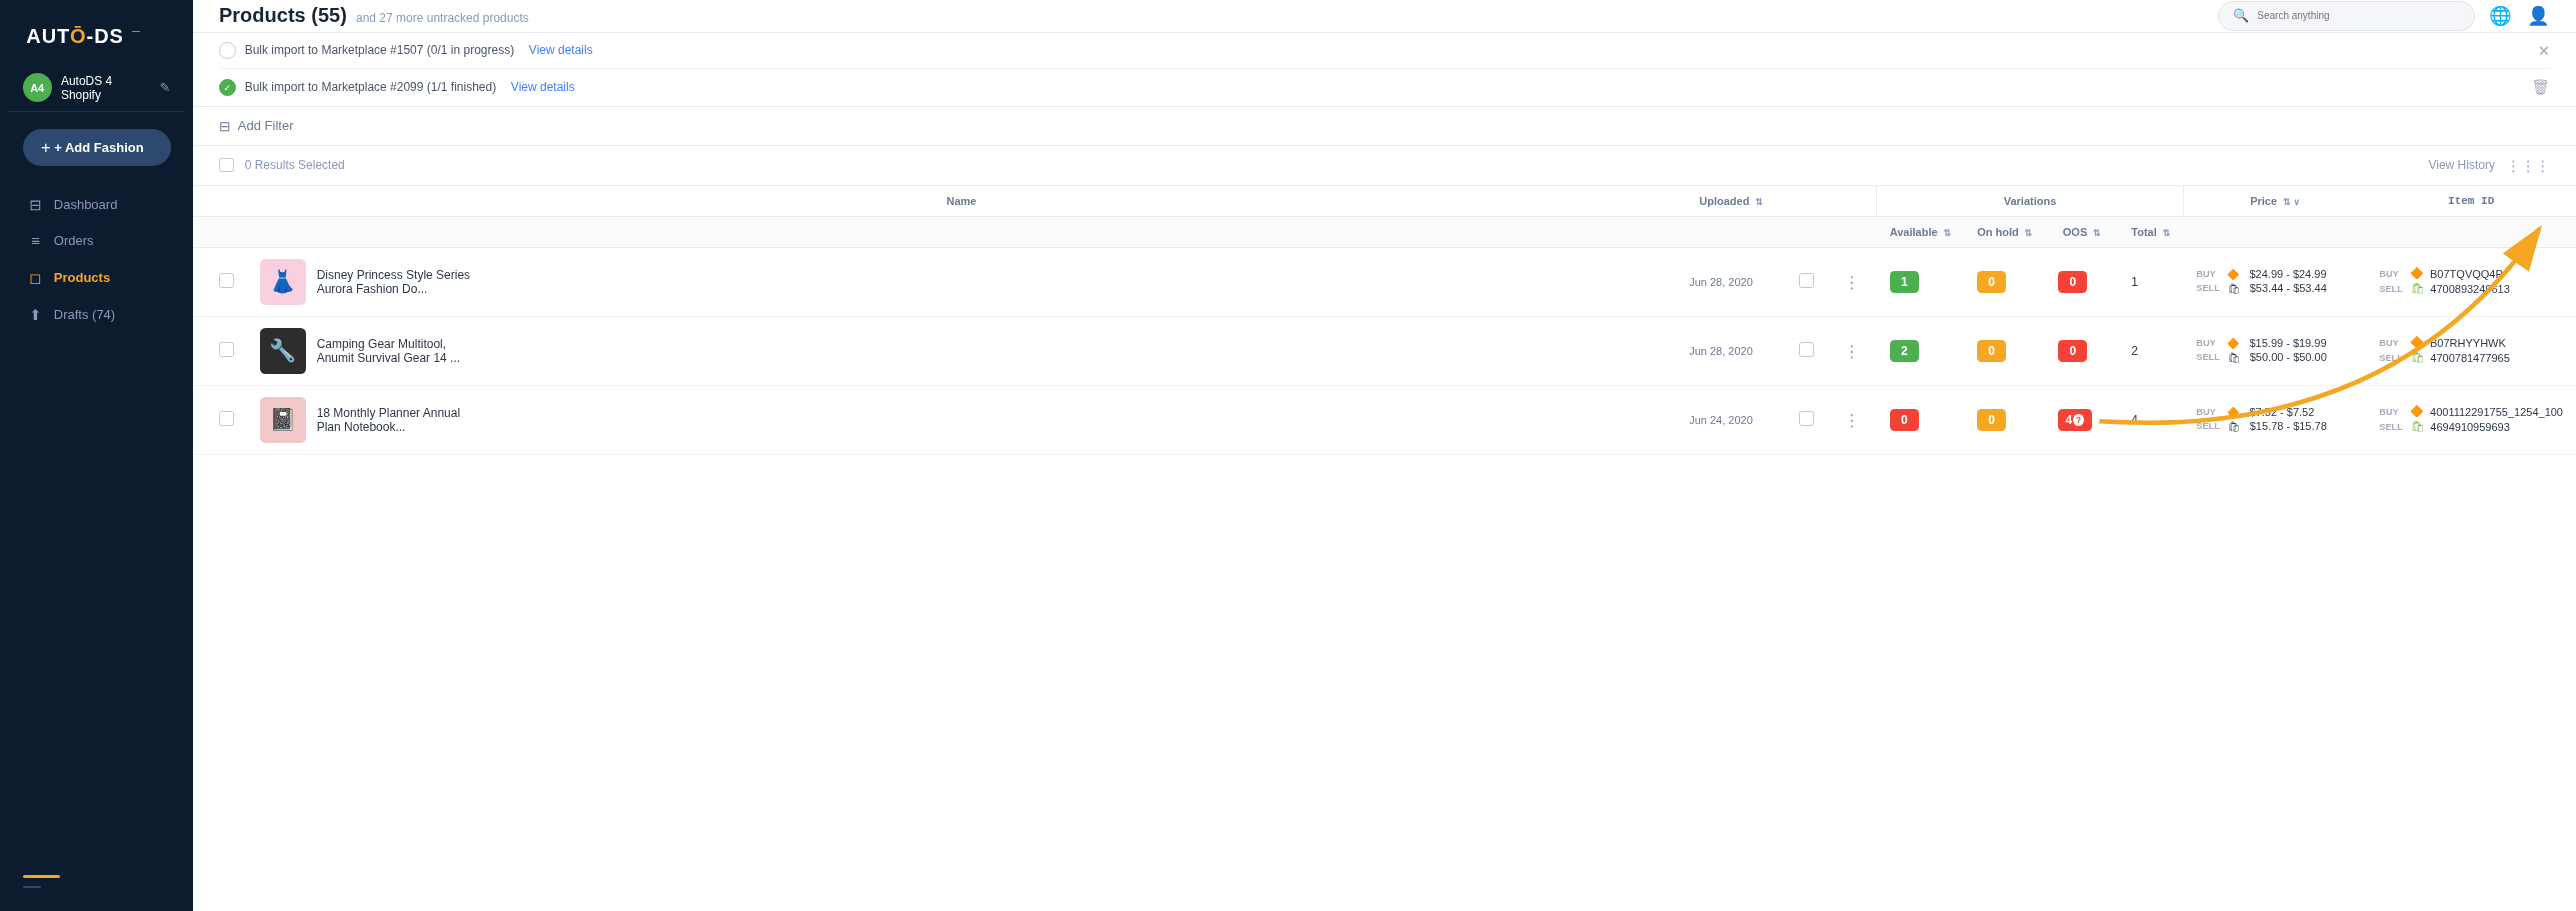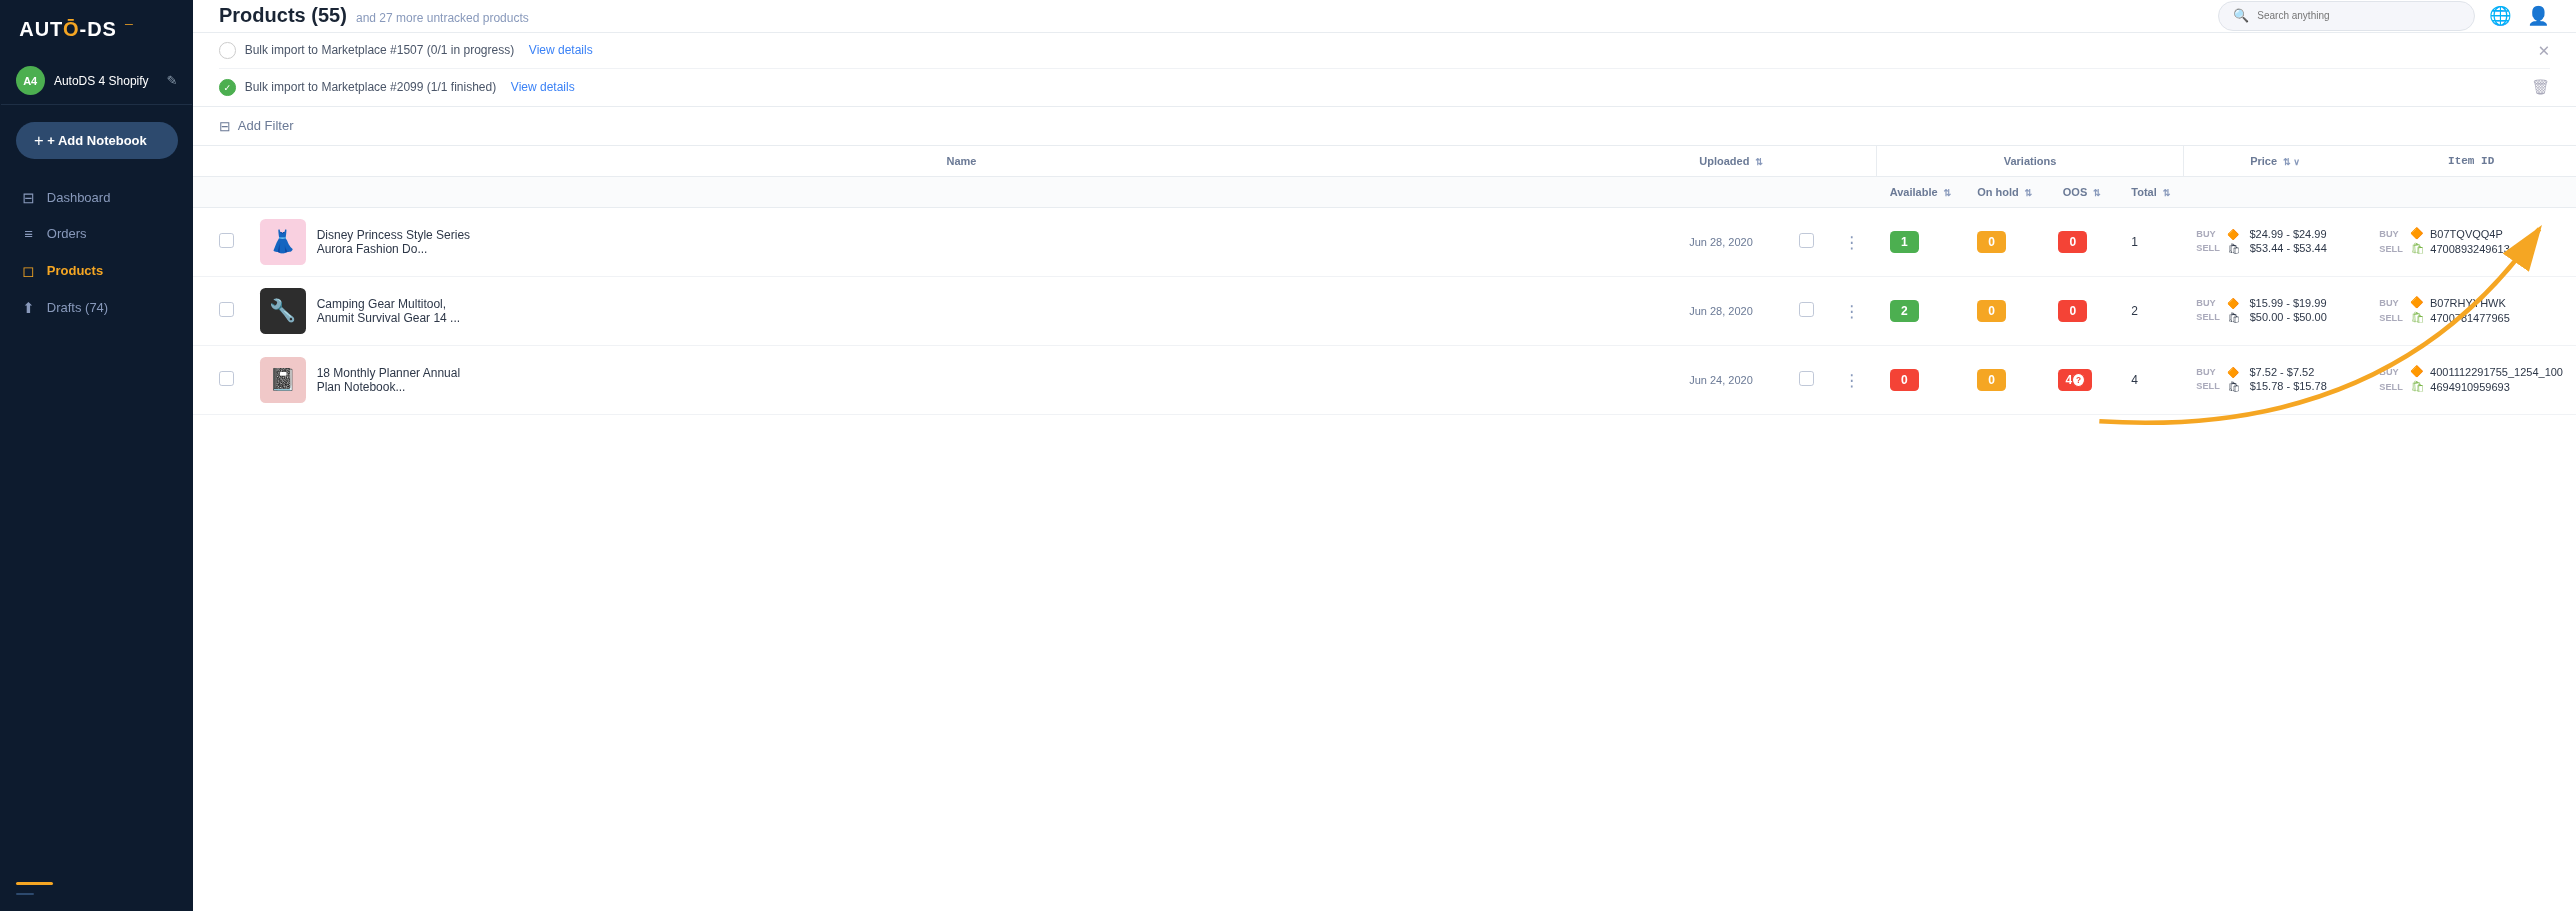--- a/index.html
+++ b/index.html
@@ -6,21 +6,21 @@
     body { font-family: -apple-system, BlinkMacSystemFont, 'Segoe UI', sans-serif; background: #f5f6fa; display: flex; height: 100vh; overflow: hidden; }
 
     
     .sidebar {
       width: 193px;
       min-width: 193px;
       background: #0d1b2e;
       display: flex;
       flex-direction: column;
       height: 100vh;
-      padding: 1px;
+      padding: 8px;
     }
     .sidebar-logo {
       padding: 16.5px 18.3px;
       display: flex;
       align-items: center;
     }
     .logo-text {
       color: #fff;
       font-size: 20px;
       font-weight: 800;
@@ -395,21 +395,21 @@
   </div>
 
   <div class="sidebar-account">
     <div class="avatar">A4</div>
     <span class="account-name">AutoDS 4 Shopify</span>
     <span class="edit-icon">✎</span>
   </div>
 
   <button class="add-products-btn">
     <span class="plus-icon">+</span>
-    <span style="margin-left:-3.7px">+ Add Notebook</span>
+    <span style="margin-left:-3.7px">+ Add Fashion</span>
   </button>
 
   <nav class="sidebar-nav">
     <div class="nav-item">
       <span class="nav-icon">⊟</span>
       <span>Dashboard</span>
     </div>
     <div class="nav-item">
       <span class="nav-icon">≡</span>
       <span>Orders</span>
@@ -461,20 +461,26 @@
     </div>
   </div>
 
   <div class="filter-bar">
     <span class="filter-icon">⊟</span>
     <span class="filter-label">Add Filter</span>
   </div>
 
   <div class="table-area">
 
+    <div class="table-toolbar">
+      <input type="checkbox" class="header-checkbox" style="">
+      <span class="results-selected">0 Results Selected</span>
+      <button class="view-history-btn">View History</button>
+      <span class="columns-icon">⋮⋮⋮</span>
+    </div>
 
     <table class="products-table">
       <thead>
         <tr>
           <th class="th-check"></th>
           <th class="col-name">Name</th>
           <th class="col-uploaded">
             <span>Uploaded</span>
             <span class="sort-icon">⇅</span>
           </th>

